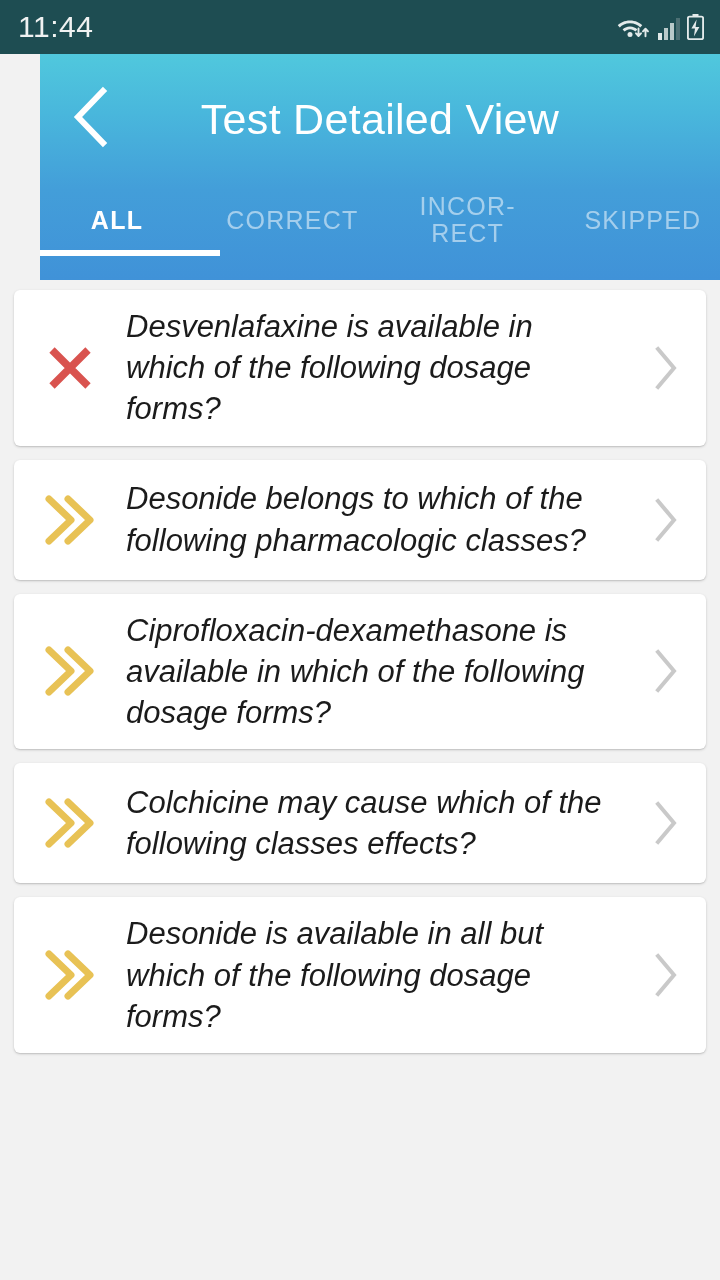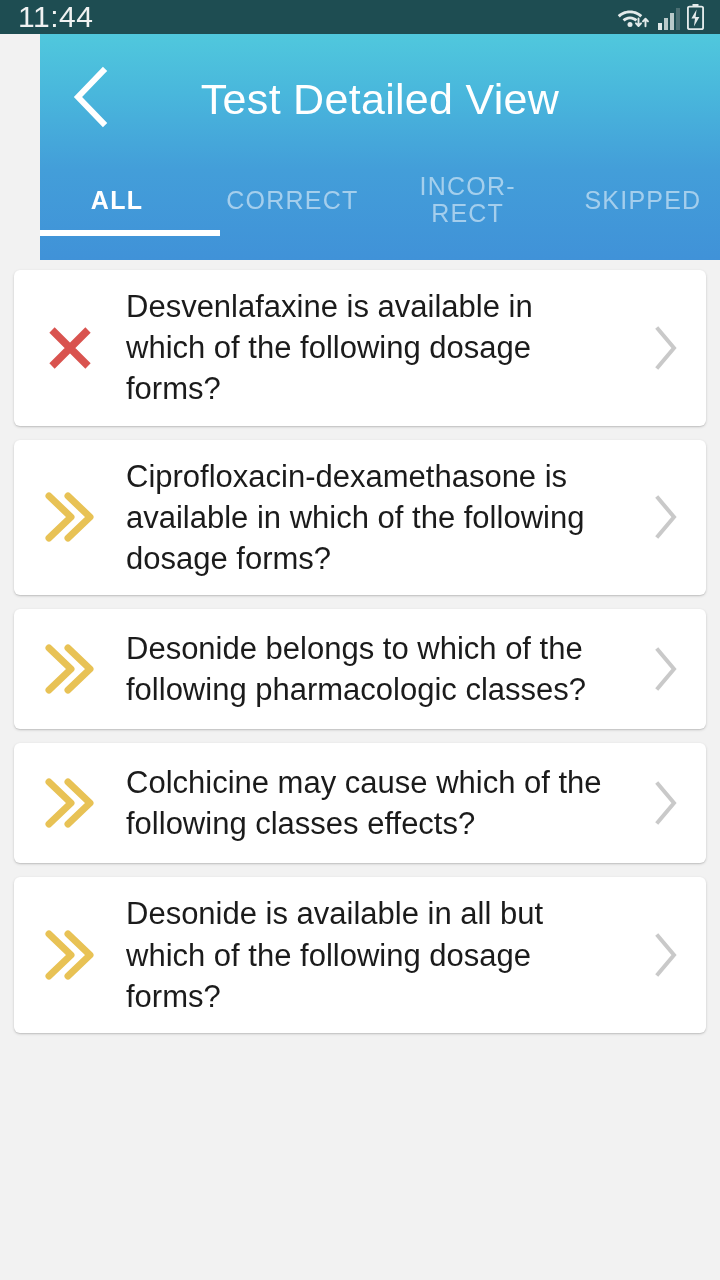--- a/index.html
+++ b/index.html
@@ -5,21 +5,21 @@
   * { margin:0; padding:0; box-sizing:border-box; }
   html, body {
     width:720px; height:1280px;
     background:#f2f2f2;
     font-family:"Liberation Sans", sans-serif;
     overflow:hidden;
   }
 
   
   .status-bar{
-    height:34px; background:#1e4d52;
+    height:54px; background:#1e4d52;
     display:flex; align-items:center; justify-content:space-between;
     padding:0 16px 0 18px;
   }
   .status-clock{
     color:#f0f2f2; font-size:30px; letter-spacing:0.5px; font-weight:400;
   }
   .status-icons{ display:flex; align-items:flex-end; gap:7px; }
   .status-icons svg{ display:block; }
 
   
@@ -57,20 +57,21 @@
   }
   .tab.active{ color:#ffffff; font-weight:700; letter-spacing:1.4px; }
   .tab-indicator{
     position:absolute; left:0; bottom:0; width:180px; height:6px;
     background:#ffffff;
   }
 
   
   .question-list{
     padding:10px 0 16px 0;
+    font-style:italic;
   }
   .q-card{
     background:#ffffff;
     margin:0 14px 14px 14px;
     border-radius:6px;
     box-shadow:0 1px 3px rgba(0,0,0,0.16), 0 1px 1px rgba(0,0,0,0.08);
     display:flex; align-items:center;
     padding:16px 8px 16px 0;
     min-height:120px;
   }
@@ -168,54 +169,54 @@
 
   <div class="q-card">
     <div class="q-status">
       <span>
         <svg width="58" height="54" viewBox="0 0 58 54">
           <path d="M8 6 L30 27 L8 48" stroke="#e8c255" stroke-width="7" fill="none" stroke-linecap="round" stroke-linejoin="round"></path>
           <path d="M27 6 L49 27 L27 48" stroke="#e8c255" stroke-width="7" fill="none" stroke-linecap="round" stroke-linejoin="round"></path>
         </svg>
       </span>
     </div>
+    <div class="q-text">Desonide belongs to which of the following pharmacologic classes?</div>
+    <div class="q-chevron">
+      <svg width="26" height="46" viewBox="0 0 26 46">
+        <path d="M5 4 L21 23 L5 42" stroke="#c9c9c9" stroke-width="4" fill="none" stroke-linecap="square"></path>
+      </svg>
+    </div>
+  </div>
+
+  <div class="q-card">
+    <div class="q-status">
+      <span>
+        <svg width="58" height="54" viewBox="0 0 58 54">
+          <path d="M8 6 L30 27 L8 48" stroke="#e8c255" stroke-width="7" fill="none" stroke-linecap="round" stroke-linejoin="round"></path>
+          <path d="M27 6 L49 27 L27 48" stroke="#e8c255" stroke-width="7" fill="none" stroke-linecap="round" stroke-linejoin="round"></path>
+        </svg>
+      </span>
+    </div>
     <div class="q-text">Ciprofloxacin-dexamethasone is available in which of the following dosage forms?</div>
     <div class="q-chevron">
       <svg width="26" height="46" viewBox="0 0 26 46">
         <path d="M5 4 L21 23 L5 42" stroke="#c9c9c9" stroke-width="4" fill="none" stroke-linecap="square"></path>
       </svg>
     </div>
   </div>
 
   <div class="q-card">
     <div class="q-status">
       <span>
         <svg width="58" height="54" viewBox="0 0 58 54">
           <path d="M8 6 L30 27 L8 48" stroke="#e8c255" stroke-width="7" fill="none" stroke-linecap="round" stroke-linejoin="round"></path>
           <path d="M27 6 L49 27 L27 48" stroke="#e8c255" stroke-width="7" fill="none" stroke-linecap="round" stroke-linejoin="round"></path>
         </svg>
       </span>
     </div>
-    <div class="q-text">Desonide belongs to which of the following pharmacologic classes?</div>
-    <div class="q-chevron">
-      <svg width="26" height="46" viewBox="0 0 26 46">
-        <path d="M5 4 L21 23 L5 42" stroke="#c9c9c9" stroke-width="4" fill="none" stroke-linecap="square"></path>
-      </svg>
-    </div>
-  </div>
-
-  <div class="q-card">
-    <div class="q-status">
-      <span>
-        <svg width="58" height="54" viewBox="0 0 58 54">
-          <path d="M8 6 L30 27 L8 48" stroke="#e8c255" stroke-width="7" fill="none" stroke-linecap="round" stroke-linejoin="round"></path>
-          <path d="M27 6 L49 27 L27 48" stroke="#e8c255" stroke-width="7" fill="none" stroke-linecap="round" stroke-linejoin="round"></path>
-        </svg>
-      </span>
-    </div>
     <div class="q-text">Colchicine may cause which of the following classes effects?</div>
     <div class="q-chevron">
       <svg width="26" height="46" viewBox="0 0 26 46">
         <path d="M5 4 L21 23 L5 42" stroke="#c9c9c9" stroke-width="4" fill="none" stroke-linecap="square"></path>
       </svg>
     </div>
   </div>
 
   <div class="q-card">
     <div class="q-status">

